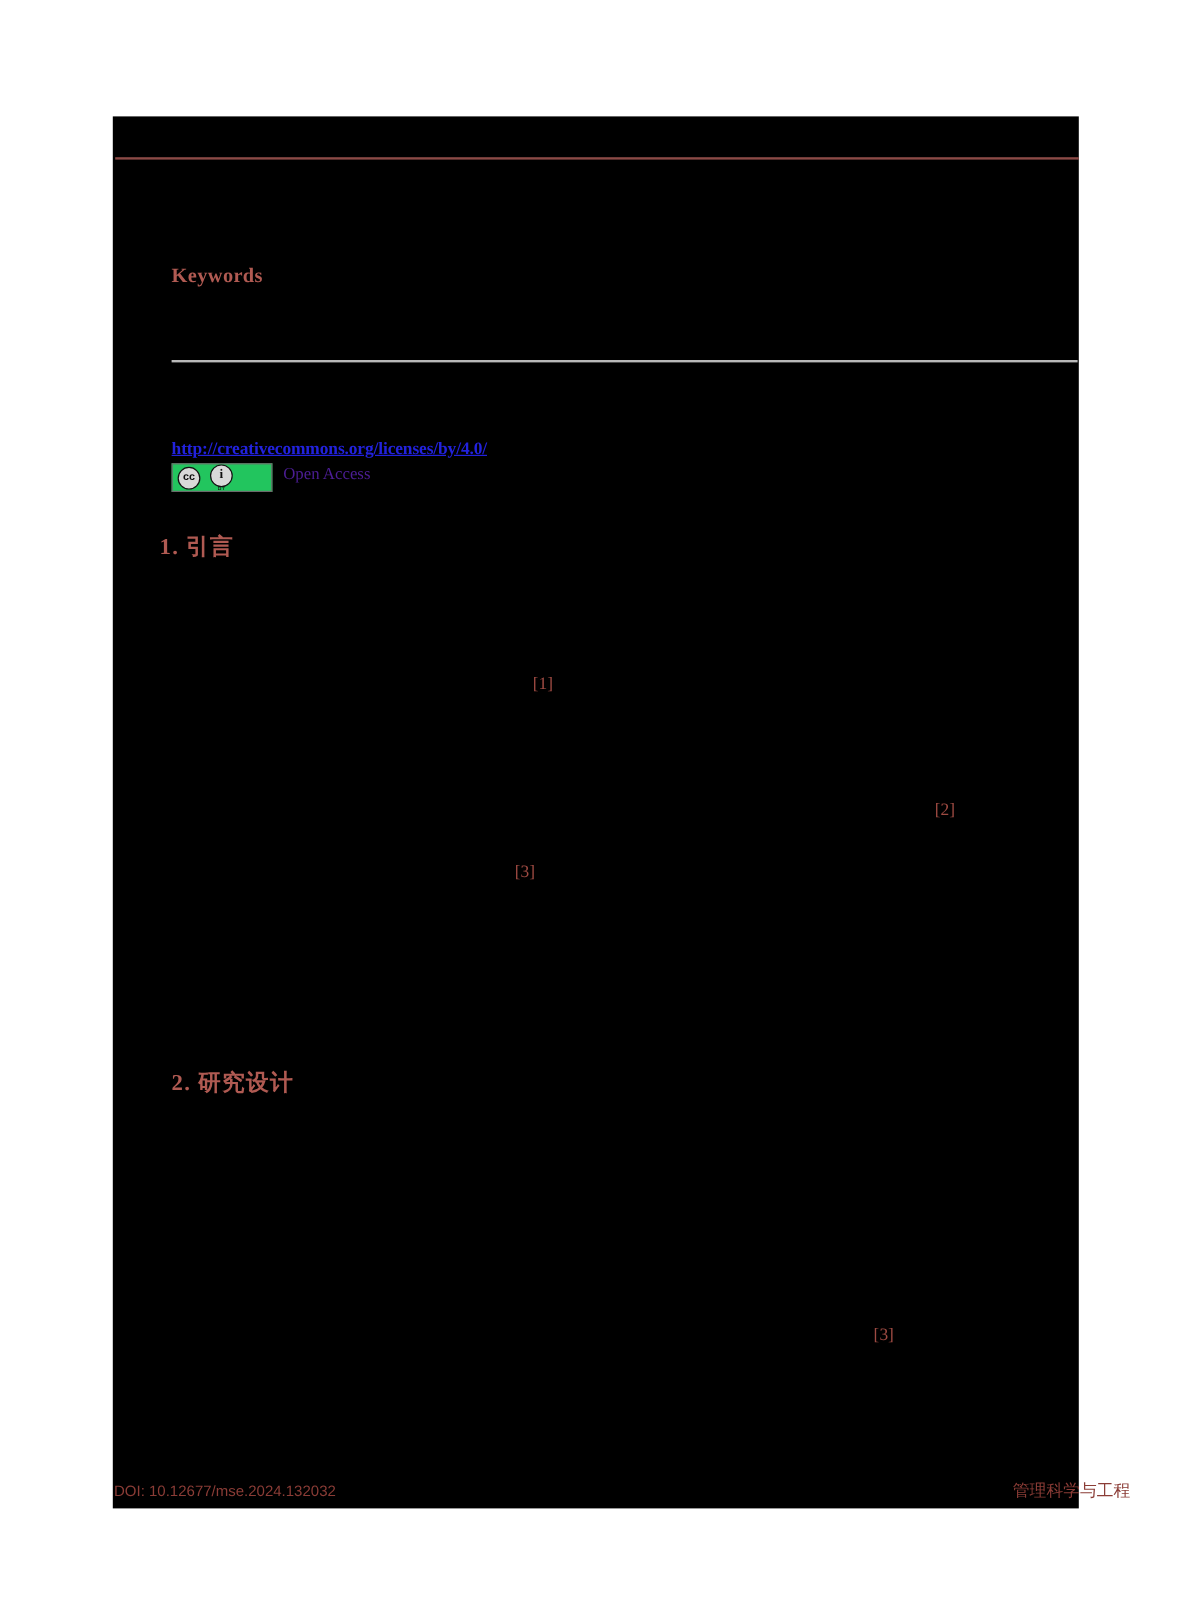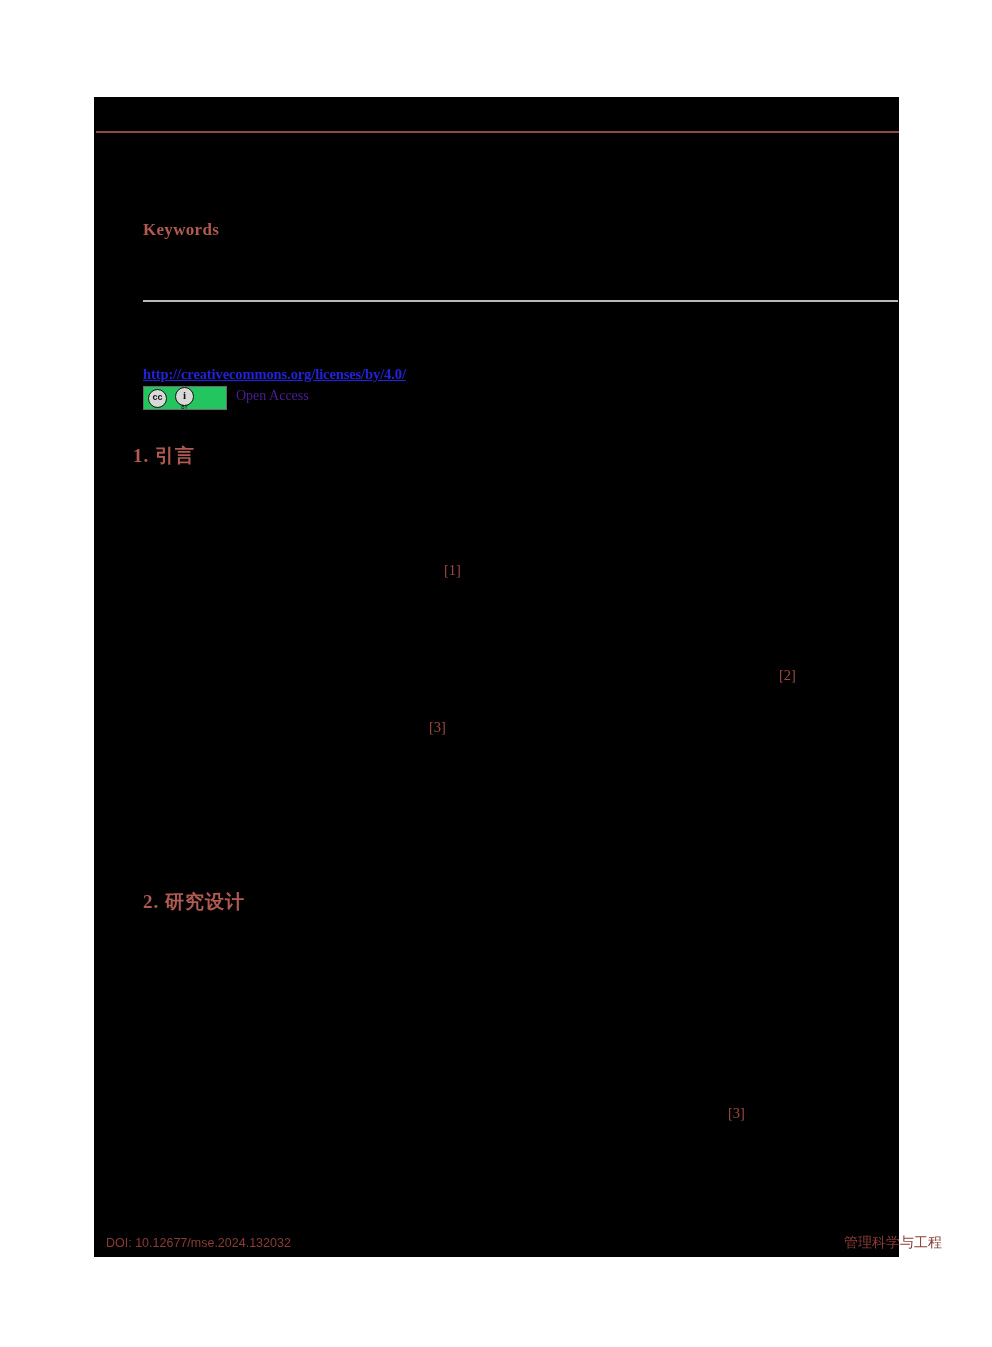--- a/index.html
+++ b/index.html
@@ -146,21 +146,21 @@
     color: #9e4a42;
   }
   .cite-1 { left: 444px; top: 562px; }
   .cite-2 { left: 779px; top: 667px; }
   .cite-3 { left: 429px; top: 719px; }
   .cite-4 { left: 728px; top: 1105px; }
 
   
   .footer-doi {
     position: absolute;
-    left: 106px;
+    left: 95px;
     top: 1236px;
     font-family: "Liberation Sans", sans-serif;
     font-size: 12.5px;
     color: #8b3c36;
   }
   .footer-journal {
     position: absolute;
     right: 94px;
     top: 1234px;
     font-family: "Liberation Sans", sans-serif;

